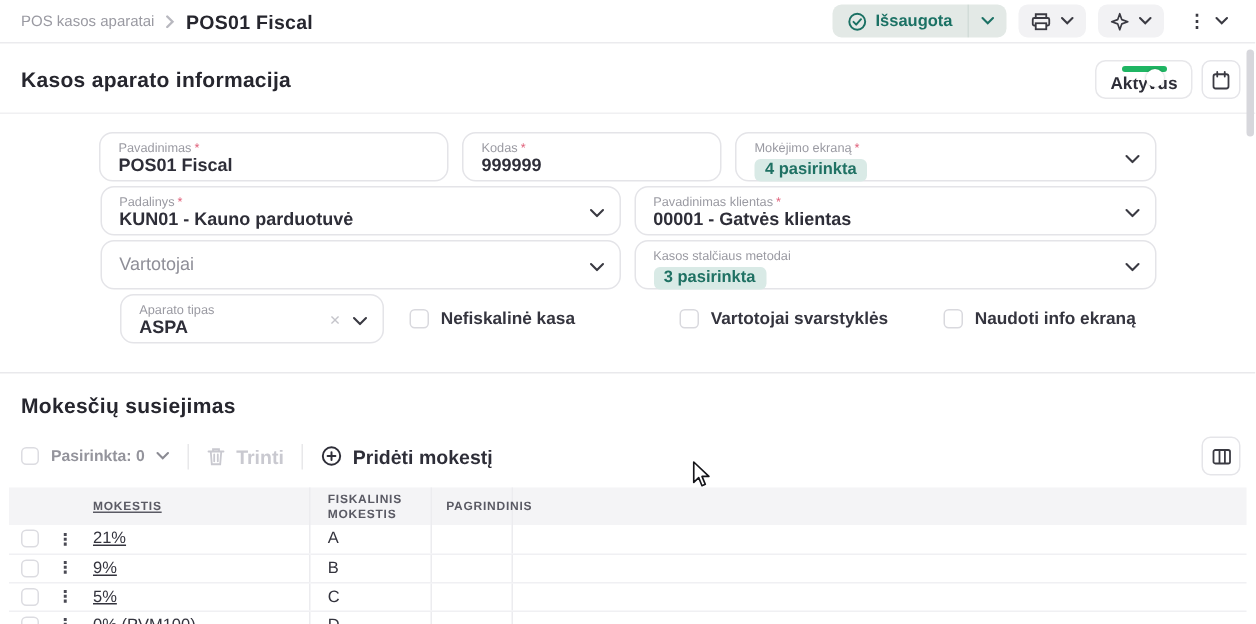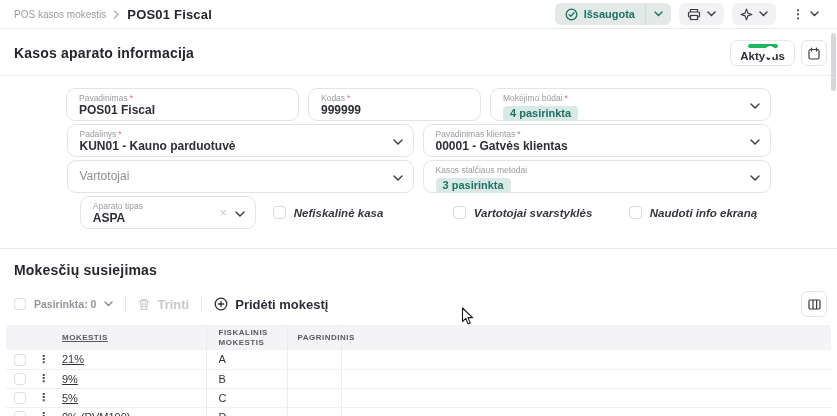--- a/index.html
+++ b/index.html
@@ -44,21 +44,21 @@
   .f-label { display:block; font-size:8.5px; color:#9a9aa2; line-height:10px; white-space:nowrap; }
   .req { color:#e0607a; margin-left:2px; font-size:8.5px; }
   .f-value { display:block; font-size:12px; font-weight:bold; color:#2e2e38; line-height:15px; white-space:nowrap; }
   .f-ph { display:block; font-size:12px; color:#8f8f98; line-height:23px; }
   .f-caret { position:absolute; right:10px; top:14px; }
   .f-clear { position:absolute; right:28px; top:9px; font-size:12px; color:#c4c4ca; line-height:14px; }
   .badge { display:inline-block; background:#d9eae6; color:#1f7163; font-size:11px; font-weight:bold;
     border-radius:4px; padding:1px 7px; line-height:13px; }
   .chk { display:flex; align-items:center; gap:8px; cursor:pointer; }
   .chk .box { width:13px; height:13px; border:1.5px solid #d9d9de; border-radius:3.5px; background:#fff; flex:0 0 auto; }
-  .chk-label { font-size:11.5px; font-weight:bold; color:#35353f; white-space:nowrap;font-style:italic; }
+  .chk-label { font-size:11.5px; font-weight:bold; color:#35353f; white-space:nowrap; }
 
   .sec-divider { border:none; border-top:1px solid #e9e9ec; margin:6px 0 0 0; }
 
   
   .tax-title { padding:13px 14px 4px 14px; }
   .toolbar { display:flex; align-items:center; gap:12px; padding:9px 10px 8px 14px; }
   .tb-sel { display:flex; align-items:center; gap:8px; cursor:pointer; }
   .tb-sel-label { font-size:10.5px; color:#94949c; font-weight:bold; }
   .tb-divider { width:1px; height:17px; background:#e8e8ea; }
   .tb-btn { display:flex; align-items:center; gap:7px; background:none; border:none; cursor:pointer; }
@@ -83,21 +83,21 @@
   .cursor { position:absolute; left:461px; top:307px; pointer-events:none; z-index:50; }
   .scroll-thumb { position:absolute; right:1px; top:33px; width:5px; height:58px; background:#d7d7dc; border-radius:3px; }
 </style>
 </head>
 <body>
 
 <div class="app">
 
   <header class="topbar">
     <div class="crumbs">
-      <span class="crumb-parent">POS kasos mokestis</span>
+      <span class="crumb-parent">POS kasos aparatai</span>
       <svg width="7" height="9" viewBox="0 0 7 9">
           <path d="M1.5 1l3.5 3.5L1.5 8" stroke="#b8b8bf" stroke-width="1.6" fill="none" stroke-linecap="round"></path>
         </svg>
       <span class="crumb-current">POS01 Fiscal</span>
     </div>
     <div class="top-actions">
       <div class="saved-btn">
         <span class="saved-main">
           <svg width="13" height="13" viewBox="0 0 13 13">
               <circle cx="6.5" cy="6.5" r="5.3" fill="none" stroke="#1b7164" stroke-width="1.3"></circle>
@@ -164,21 +164,21 @@
       <div class="frow">
         <div class="field" style="width:233px">
           <span class="f-label"><span>Pavadinimas</span><span class="req">*</span></span>
           <span class="f-value">POS01 Fiscal</span>
         </div>
         <div class="field" style="width:173px">
           <span class="f-label"><span>Kodas</span><span class="req">*</span></span>
           <span class="f-value">999999</span>
         </div>
         <div class="field" style="width:281px">
-          <span class="f-label"><span>Mokėjimo būdai</span><span class="req">*</span></span>
+          <span class="f-label"><span>Mokėjimo ekraną</span><span class="req">*</span></span>
           <span class="badge">4 pasirinkta</span>
           <svg class="f-caret" width="10" height="6" viewBox="0 0 10 6">
               <path d="M1 1l4 4 4-4" stroke="#3a3a42" stroke-width="1.4" fill="none" stroke-linecap="round"></path>
             </svg>
         </div>
       </div>
       <div class="frow">
         <div class="field" style="width:347px">
           <span class="f-label"><span>Padalinys</span><span class="req">*</span></span>
           <span class="f-value">KUN01 - Kauno parduotuvė</span>

